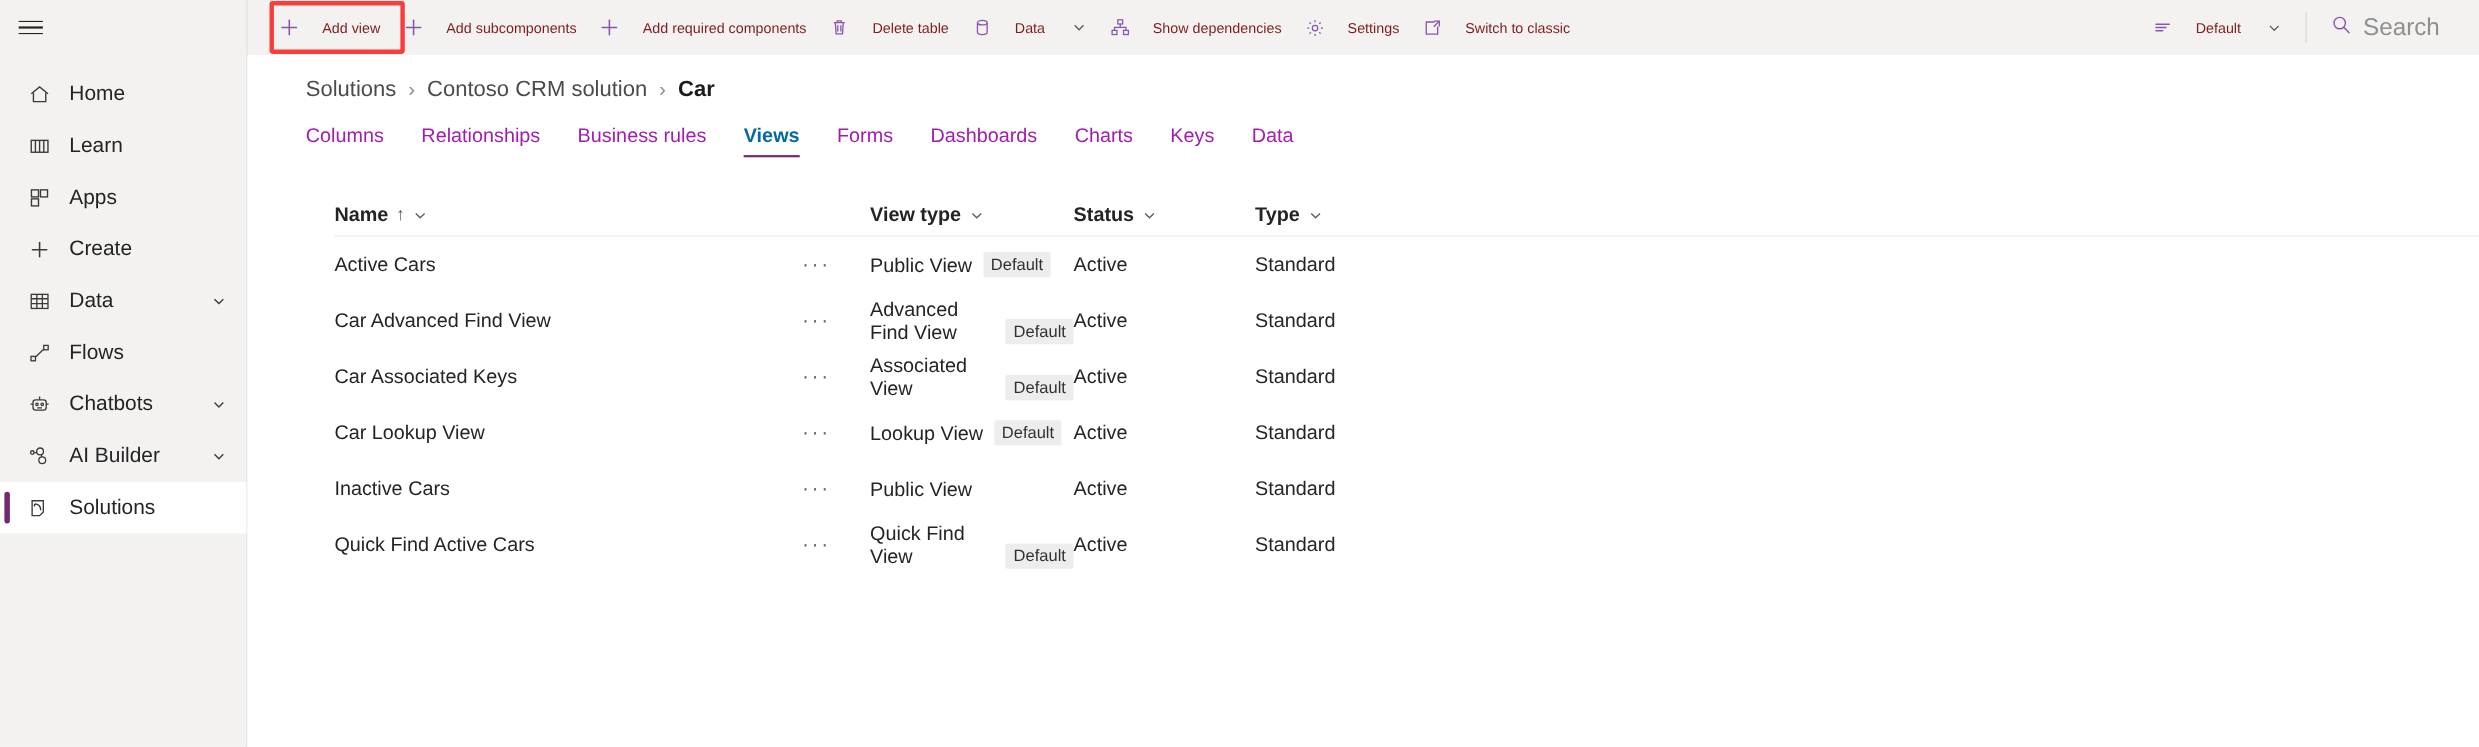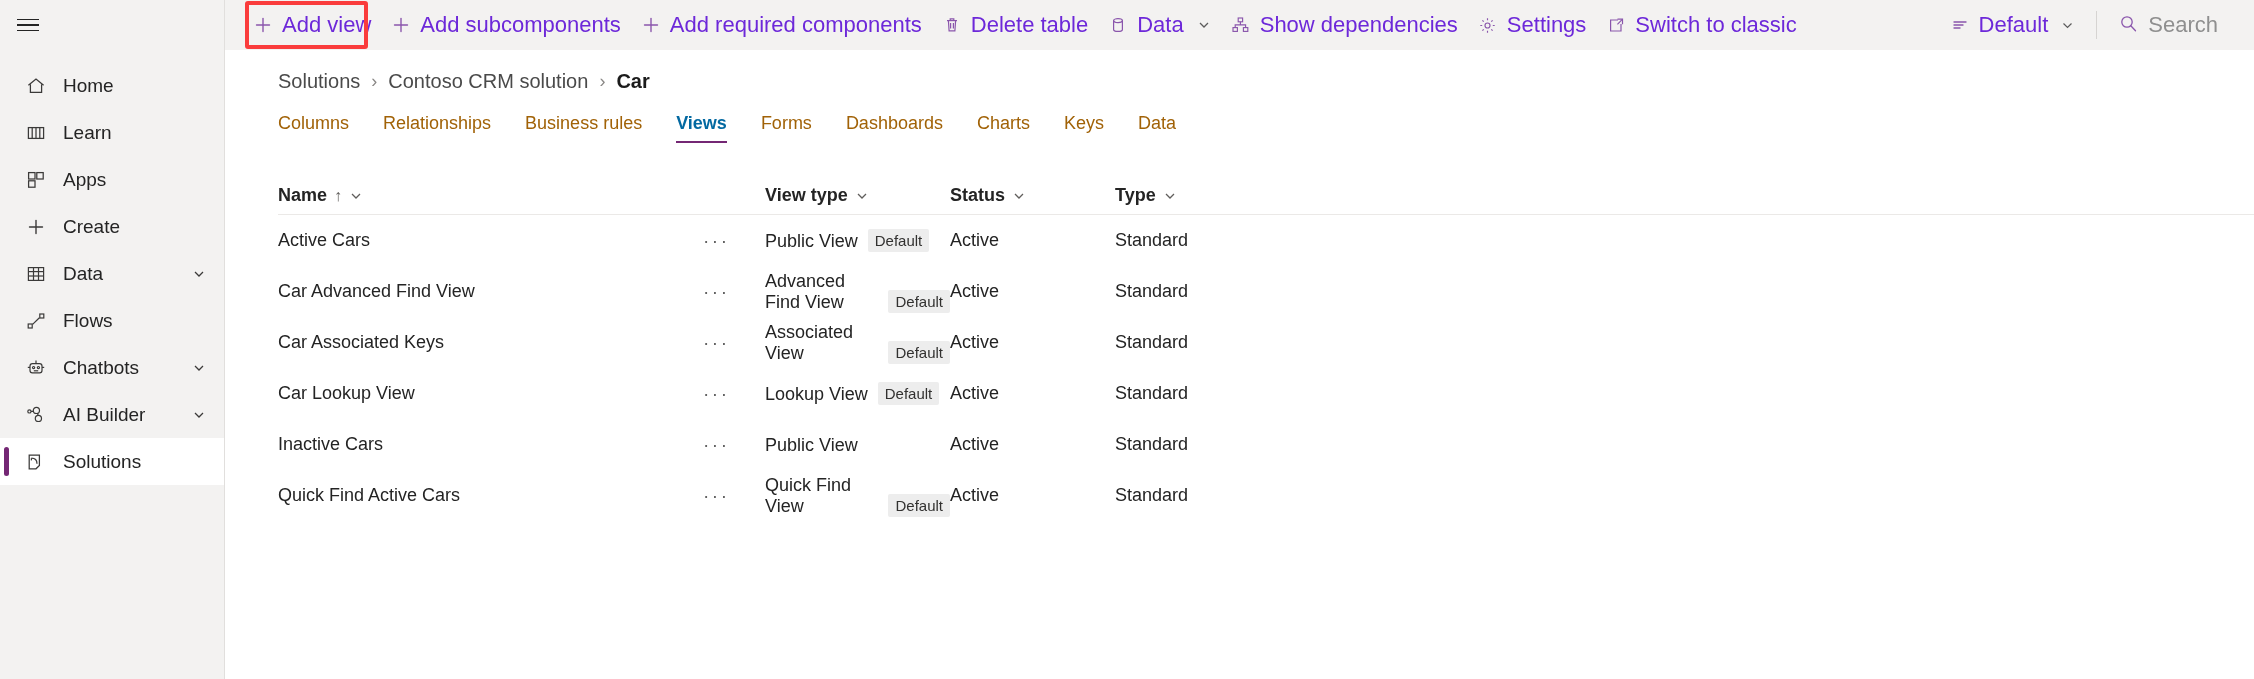--- a/index.html
+++ b/index.html
@@ -34,23 +34,23 @@
 
   .cmdbar {
     flex: 1; height: 50px;
     display: flex; align-items: center;
     padding-left: 18px;
     position: relative;
   }
   .cmd {
     display: inline-flex; align-items: center;
     height: 42px; padding: 0 10px;
-    font-size: 22px; color: #6d28d9;
+    font-size: 13px; color: #7f1d1d;
     white-space: nowrap; cursor: pointer;
-    gap: 9px;
+    gap: 20px;
   }
   .cmd .ic { display:inline-flex; align-items:center; justify-content:center; width: 20px; height: 20px; color:#8a56ac; }
   .cmd .chev { margin-left: 4px; color:#5c5c5c; display:inline-flex; }
 
   .rightzone {
     position: absolute; right: 0; top: 0; height: 50px;
     display: flex; align-items: center; padding-right: 26px;
   }
   .vdiv { width: 1px; height: 28px; background: #d6d4d2; margin: 0 12px; }
   .search-btn { display:inline-flex; align-items:center; gap:10px; height:42px; padding:0 10px; cursor:pointer; }
@@ -109,34 +109,34 @@
   .bc-cur { color: #1b1b1b; font-weight: bold; }
 
   .tabs {
     display: flex; align-items: flex-end;
     padding-left: 53px; margin-top: 14px;
     gap: 0;
     height: 36px;
   }
   .tab {
     position: relative;
-    font-size: 18px; color: #a16207;
+    font-size: 18px; color: #a21caf;
     padding: 0 17px 9px 17px;
     cursor: pointer; white-space: nowrap;
   }
   .tab:first-child { padding-left: 0; }
   .tab.active { color: #0369a1; font-weight: bold; text-align: center; }
   .tab.active::after {
     content:""; position:absolute; left: 17px; right: 17px; bottom: 0;
     height: 2.5px; background: #742774;
   }
   .tab:first-child.active::after { left: 0; }
 
   
-  .table-wrap { padding: 0 0 0 53px; margin-top: 34px; }
+  .table-wrap { padding: 0 0 0 53px; margin-top: 34px; margin-left: 26px; }
   .grid-head {
     display: flex; align-items: center;
     height: 38px;
     border-bottom: 1px solid #ebe9e7;
     width: 2158px;
   }
   .gh {
     font-size: 18px; color: #242424; font-weight: bold;
     display: flex; align-items: center; gap: 7px;
     cursor: pointer;

